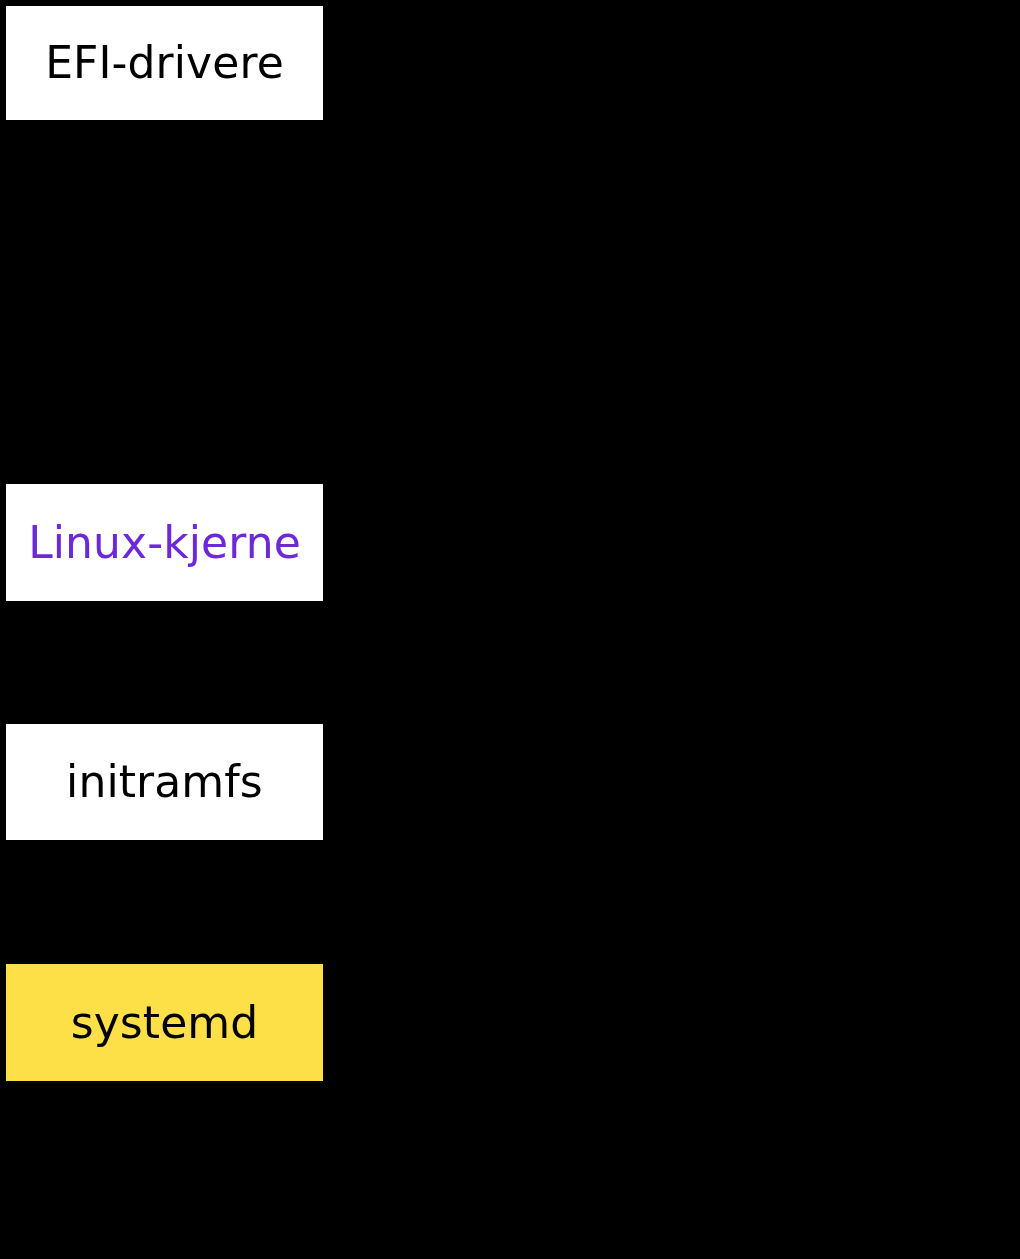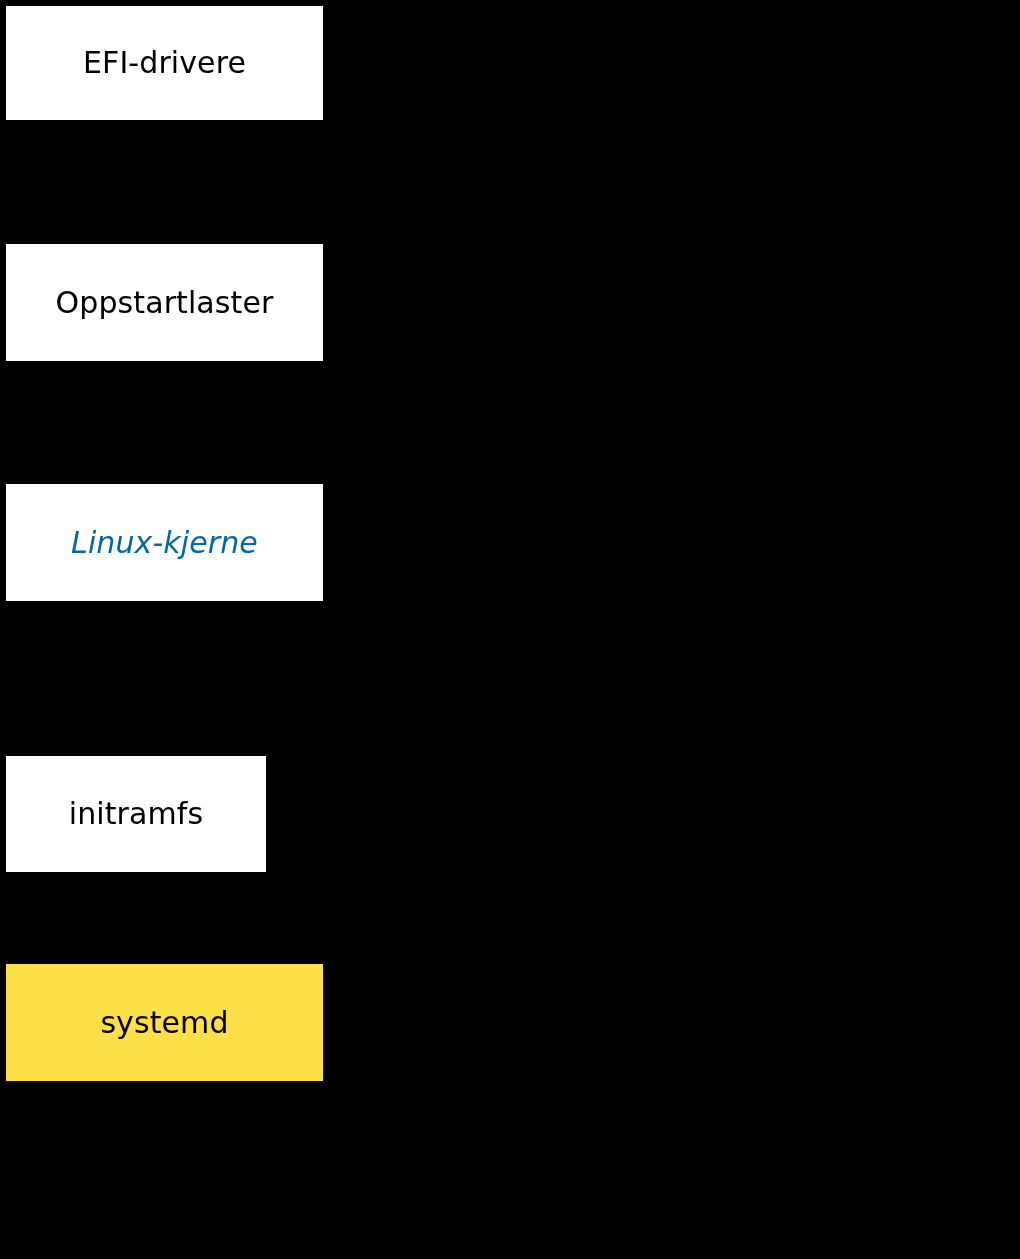--- a/index.html
+++ b/index.html
@@ -21,21 +21,21 @@
     box-sizing: border-box;
     background: #ffffff;
     border: 0;
     display: flex;
     align-items: center;
     justify-content: center;
     overflow: hidden;
   }
   .stage-label {
     color: #000000;
-    font-size: 30px;
+    font-size: 44px;
     font-weight: 400;
     line-height: 1;
     letter-spacing: 0.1px;
     white-space: nowrap;
     text-align: center;
   }
   .backdrop {
     position: absolute;
     inset: 0;
     background: #000000;
@@ -45,29 +45,26 @@
 <body>
 
 <div id="canvas" style="width: 1020px; height: 1259px; background: rgb(0, 0, 0);">
 
   <div class="backdrop"></div>
 
   <div class="stage-box" id="stage-0" style="left: 6px; top: 6px; width: 317px; height: 114px; background: rgb(255, 255, 255);">
     <span class="stage-label" style="color: rgb(0, 0, 0);">EFI-drivere</span>
   </div>
 
-  <div class="stage-box" id="stage-1" style="left: 6px; top: 244px; width: 317px; height: 117px; background: rgb(255, 255, 255);">
-    <span class="stage-label" style="color: rgb(0, 0, 0);">Oppstartlaster</span>
+
+  <div class="stage-box" id="stage-2" style="left: 6px; top: 484px; width: 317px; height: 117px; background: rgb(255, 255, 255);">
+    <span class="stage-label" style="color: #6d28d9;">Linux-kjerne</span>
   </div>
 
-  <div class="stage-box" id="stage-2" style="left: 6px; top: 484px; width: 317px; height: 117px; background: rgb(255, 255, 255);">
-    <span class="stage-label" style="color: #0369a1; font-style: italic;">Linux-kjerne</span>
-  </div>
-
-  <div class="stage-box" id="stage-3" style="left: 6px; top: 756px; width: 260px; height: 116px; background: rgb(255, 255, 255);">
+  <div class="stage-box" id="stage-3" style="left: 6px; top: 724px; width: 317px; height: 116px; background: rgb(255, 255, 255);">
     <span class="stage-label" style="color: rgb(0, 0, 0);">initramfs</span>
   </div>
 
   <div class="stage-box" id="stage-4" style="left: 6px; top: 964px; width: 317px; height: 117px; background: #fde047;">
     <span class="stage-label" style="color: rgb(0, 0, 0);">systemd</span>
   </div>
 
 </div>
 
 </body></html>

